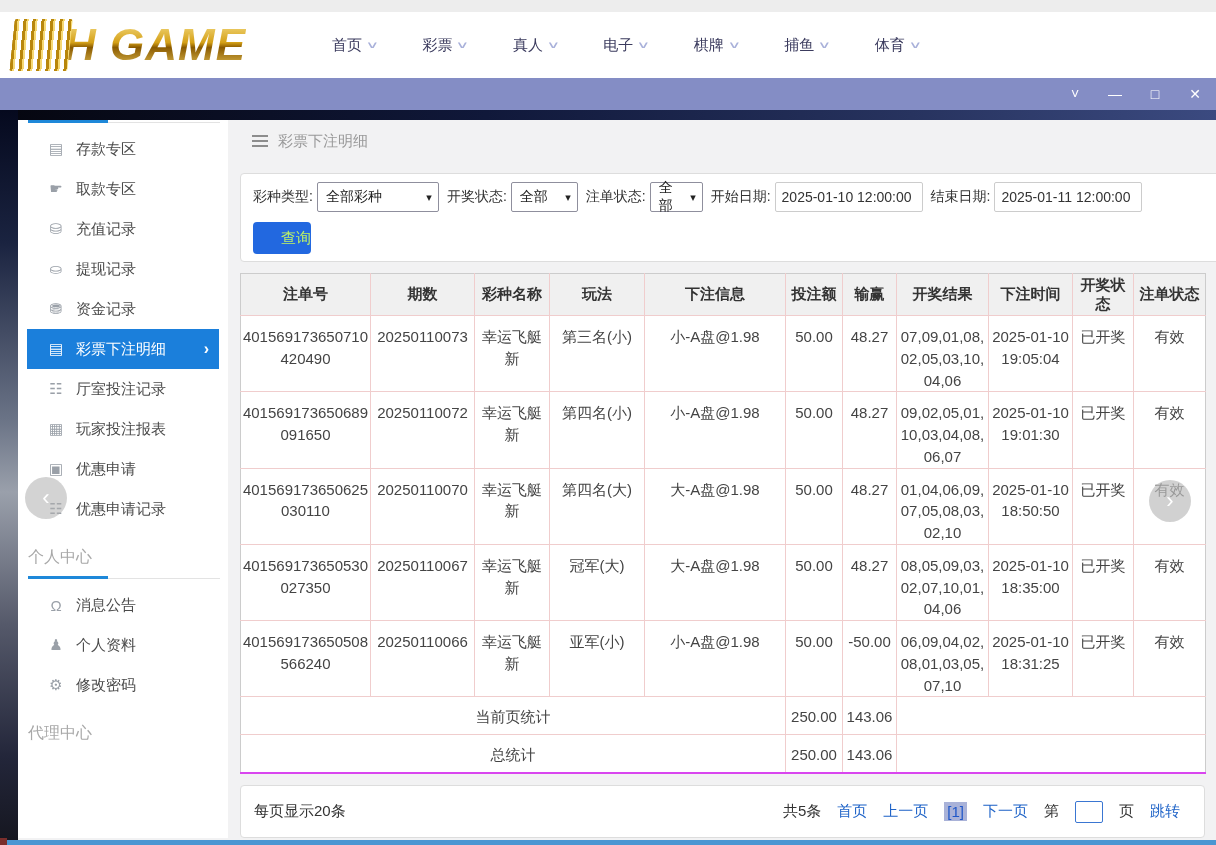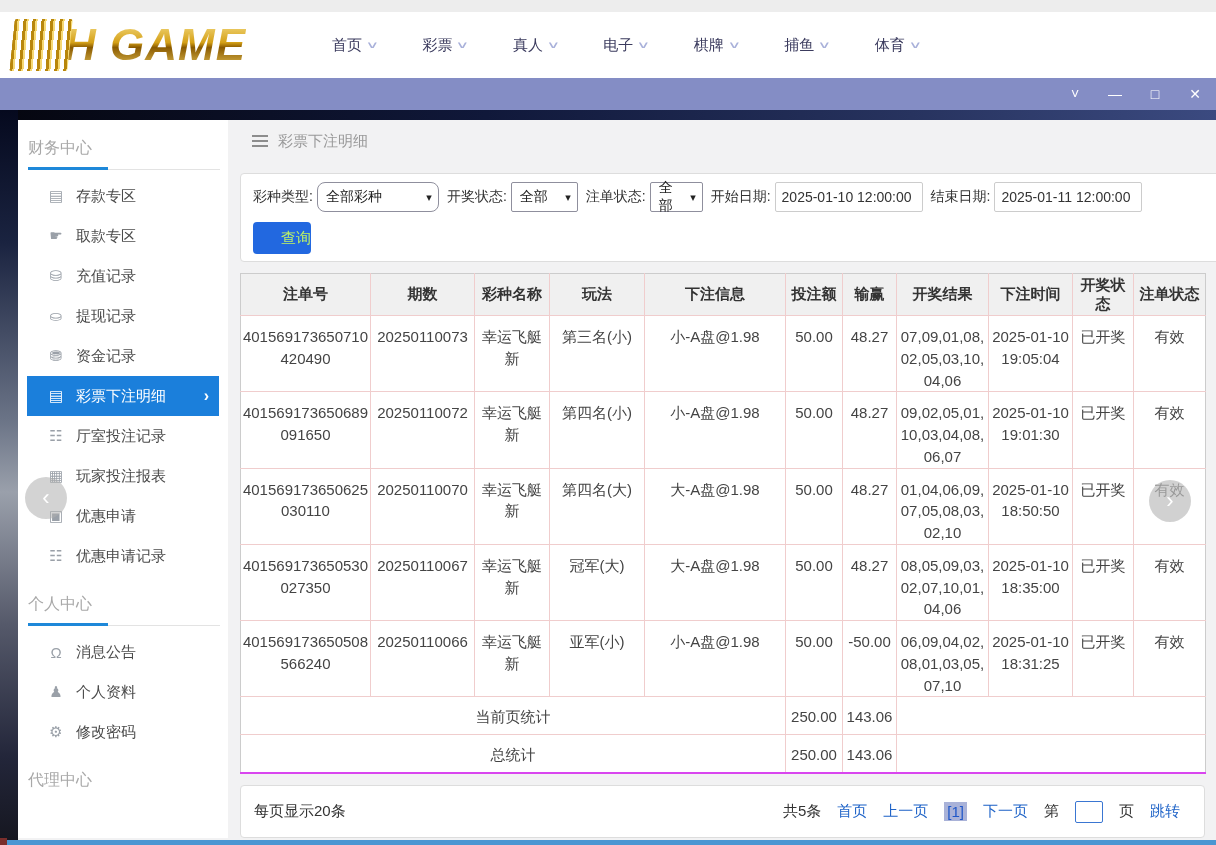--- a/index.html
+++ b/index.html
@@ -62,21 +62,21 @@
   .breadcrumb-title { font-size:15px; color:#999; }
 
   .panel { background:#fff; border:1px solid #ddd; border-radius:4px; }
   .filter-panel { position:absolute; top:53px; left:0; width:1149px; height:89px; padding:8px 0 0 12px; }
   .filter-row { display:flex; align-items:center; }
   .f-label { font-size:14px; color:#333; margin-right:4px; white-space:nowrap; }
   .select { height:30px; border:1px solid #8f8f9d; border-radius:2px; background:#fff;
       display:flex; align-items:center; justify-content:space-between; padding:0 6px 0 8px;
       font-size:14px; color:#222; margin-right:8px; cursor:pointer; }
   .select .caret { font-size:11px; color:#222; margin-left:6px; }
-  .sel-type { width:122px;border-radius:8px; } .sel-draw { width:67px; } .sel-order { width:53px; }
+  .sel-type { width:122px; } .sel-draw { width:67px; } .sel-order { width:53px; }
   .date-input { width:148px; height:30px; border:1px solid #ccc; border-radius:2px; background:#fff;
       font-size:14px; color:#333; padding:0 6px; margin-right:8px; font-family:inherit; }
   .query-btn { margin-top:10px; width:58px; height:32px; background:#2268e0; color:#bef264; border:none;
       border-radius:4px; font-size:15px; cursor:pointer; font-family:inherit;text-align:right; }
 
   
   .bet-table { position:absolute; top:153px; left:0; width:965px; border-collapse:collapse; table-layout:fixed;
       background:#fff; font-size:15px; }
   .bet-table th, .bet-table td { border:1px solid #f0cdcd; text-align:center; word-break:break-all; }
   .bet-table tr:first-child th { border-top:1px solid #ccc; }
@@ -158,21 +158,20 @@
         <span>✕</span>
       </span>
     </div>
 </div>
 
 <div class="dark-band"></div>
 <div class="left-rail"></div>
 
 <div class="sidebar">
   <div id="sidebar-menu">
-      <div class="section-title">财务中心</div>
       <div class="section-line"></div>
       <div class="menu-item">
         <span class="mi-icon">▤</span>
         <span class="mi-label">存款专区</span>
       </div>
       <div class="menu-item">
         <span class="mi-icon">☛</span>
         <span class="mi-label">取款专区</span>
       </div>
       <div class="menu-item">

